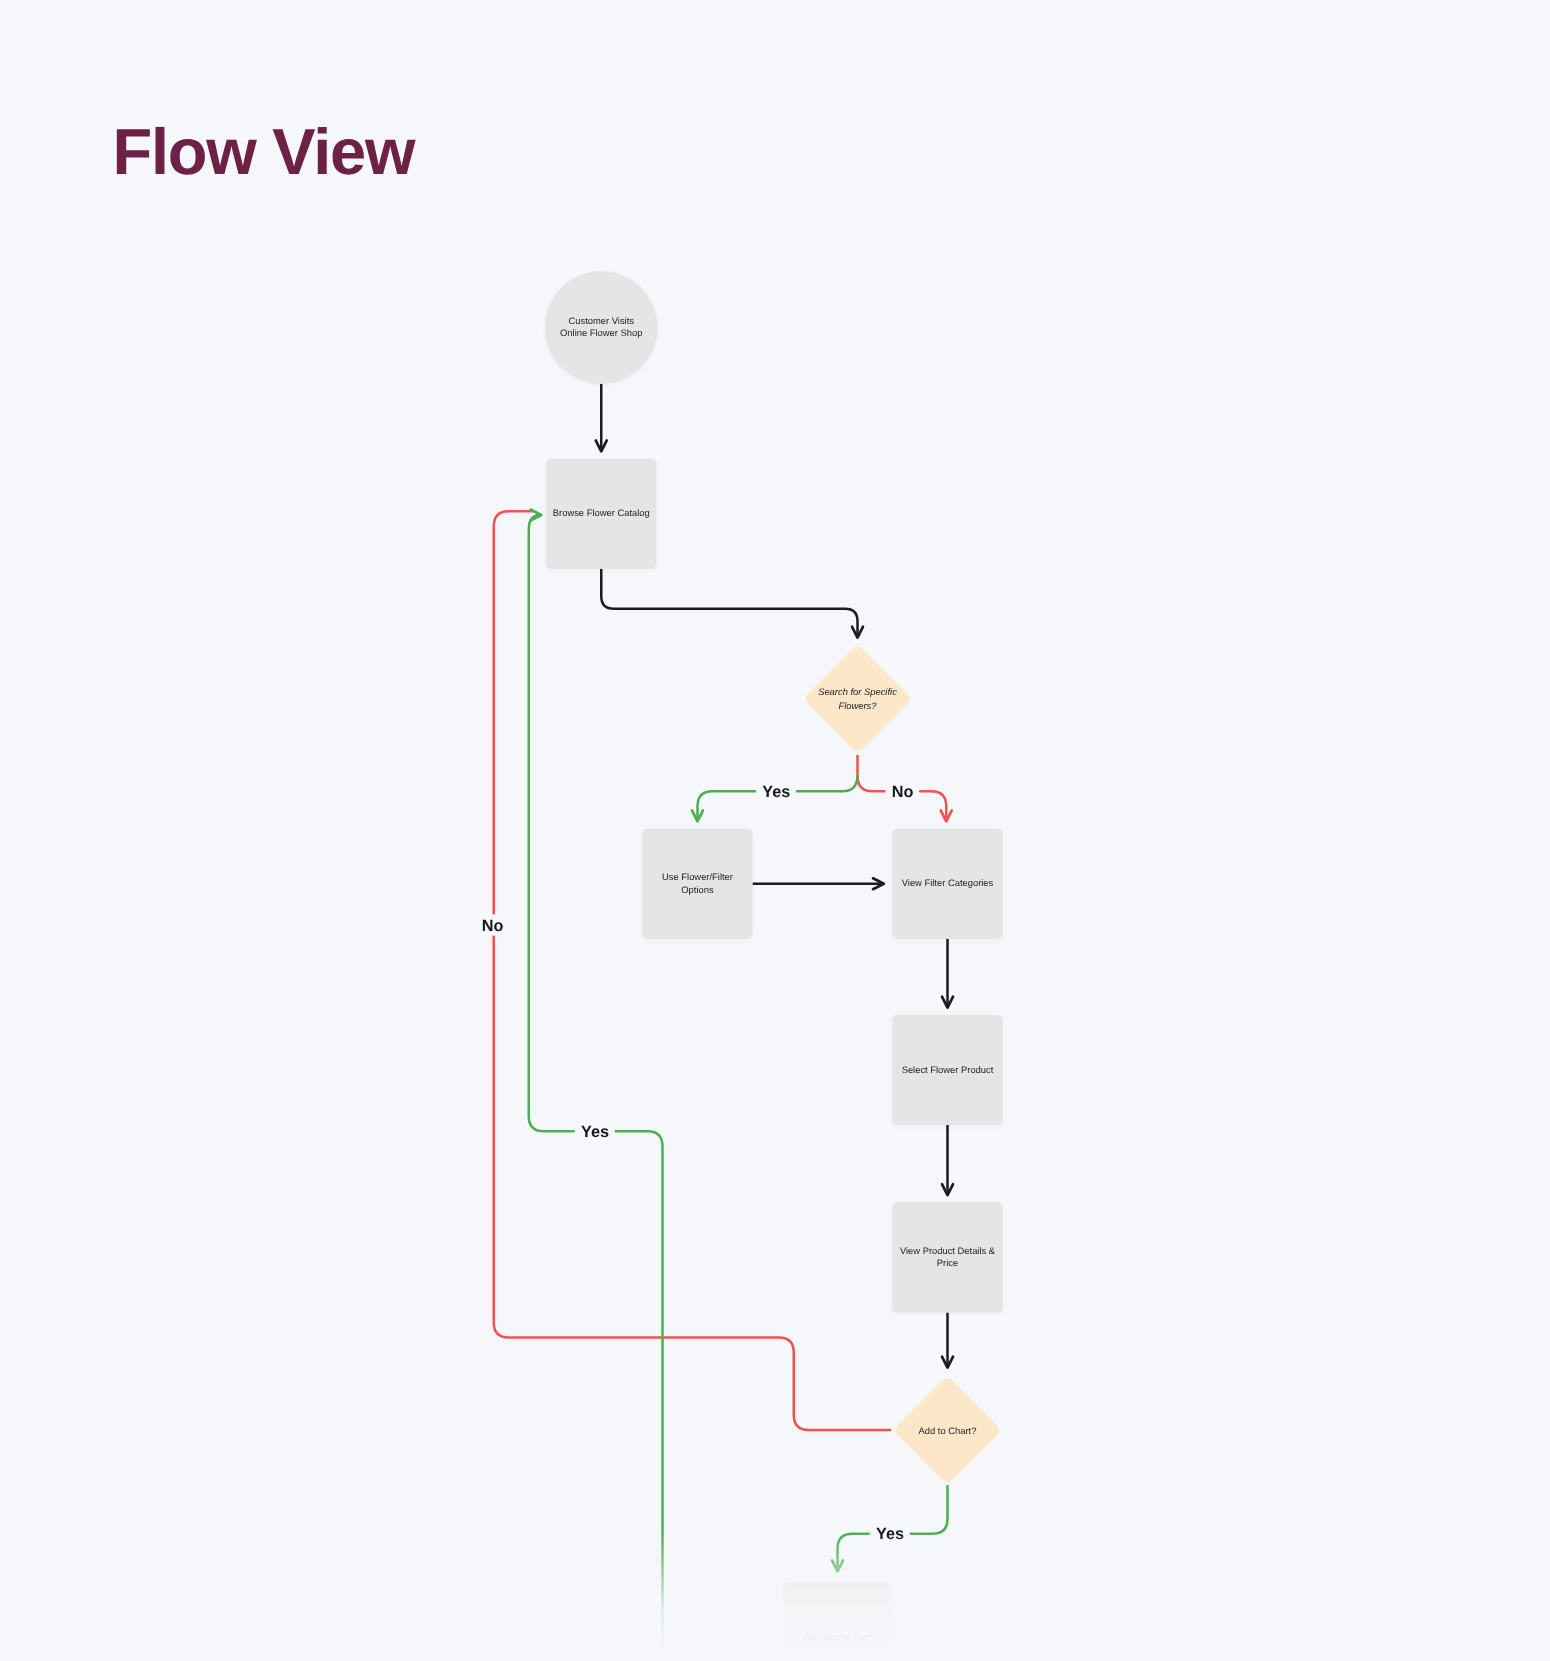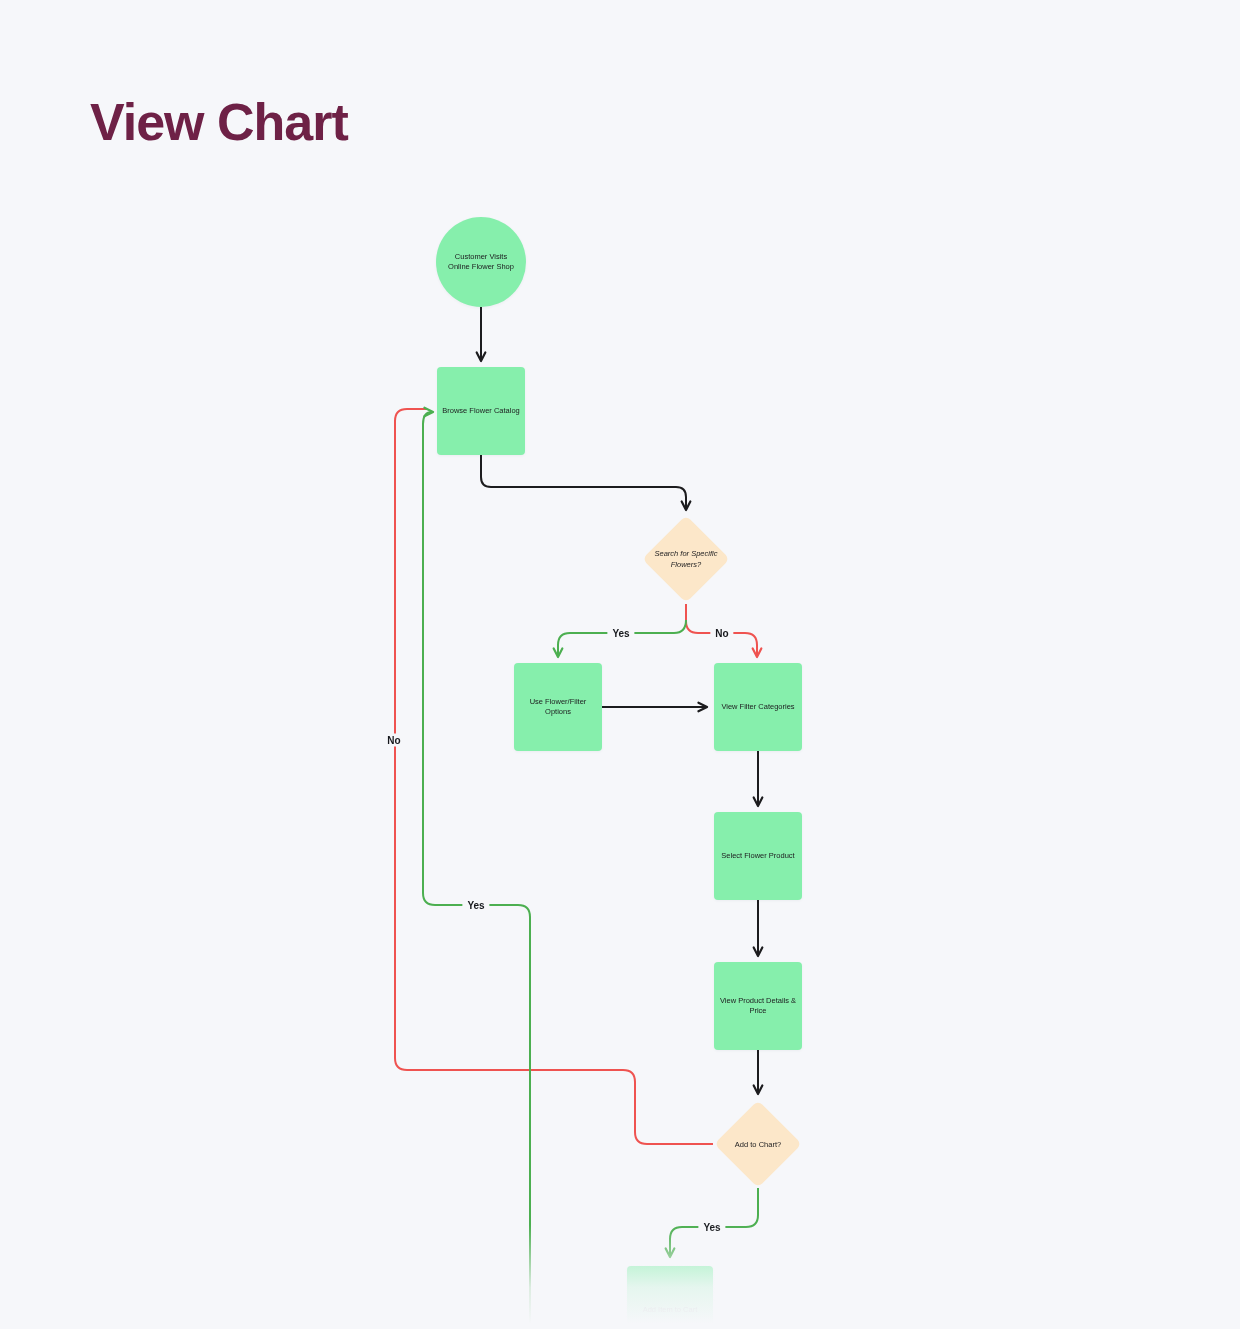--- a/index.html
+++ b/index.html
@@ -20,21 +20,21 @@
   }
   .stage{position:absolute;inset:0;}
   .page-title{
     position:absolute;left:90px;top:92px;
     font-size:52px;font-weight:700;letter-spacing:-1px;
     color:var(--title);z-index:1;
   }
   svg.edges{position:absolute;left:0;top:0;z-index:2;}
   .node{
     position:absolute;z-index:3;
-    background:#86efac;border-radius:4px;
+    background:#e5e5e5;border-radius:4px;
     display:flex;align-items:center;justify-content:center;
     text-align:center;
     font-size:7.5px;line-height:10.5px;color:var(--ink);
     padding:0 4px;
     box-shadow:0 1px 3px rgba(40,50,80,0.05);
   }
   .node.circle{border-radius:50%;padding:0 11px;}
   .diamond-shape{
     position:absolute;z-index:3;
     width:62px;height:62px;background:var(--peach);
@@ -43,35 +43,35 @@
   .diamond-label{
     position:absolute;z-index:4;width:90px;height:90px;
     display:flex;align-items:center;justify-content:center;
     text-align:center;font-size:7.5px;line-height:11px;color:var(--ink);
     pointer-events:none;
   }
   .edge-label{
     position:absolute;z-index:4;
     transform:translate(-50%,-50%);
     background:var(--bg);
-    font-size:10px;font-weight:600;color:#16181c;
+    font-size:13px;font-weight:600;color:#16181c;
     padding:1px 5px;white-space:nowrap;
   }
   .bottom-fade{
     position:absolute;left:0;top:1225px;width:1240px;height:104px;z-index:6;
     background:linear-gradient(to bottom, rgba(246,247,250,0) 0%, rgba(246,247,250,0.85) 60%, #f6f7fa 95%);
     pointer-events:none;
   }
 </style>
 </head>
 <body>
 
 <div class="stage">
 
-  <div class="page-title">View Chart</div>
+  <div class="page-title">Flow View</div>
 
   <svg class="edges" width="1240" height="1329" viewBox="0 0 1240 1329">
     <defs>
       <marker id="ab" viewBox="0 0 12 12" refX="9" refY="6" markerWidth="6.5" markerHeight="6.5" orient="auto">
         <path d="M2 2 L10 6 L2 10" fill="none" stroke="#1c1c1e" stroke-width="2" stroke-linecap="round" stroke-linejoin="round"></path>
       </marker>
       <marker id="ar" viewBox="0 0 12 12" refX="9" refY="6" markerWidth="6.5" markerHeight="6.5" orient="auto">
         <path d="M2 2 L10 6 L2 10" fill="none" stroke="#ef5350" stroke-width="2" stroke-linecap="round" stroke-linejoin="round"></path>
       </marker>
       <marker id="ag" viewBox="0 0 12 12" refX="9" refY="6" markerWidth="6.5" markerHeight="6.5" orient="auto">

